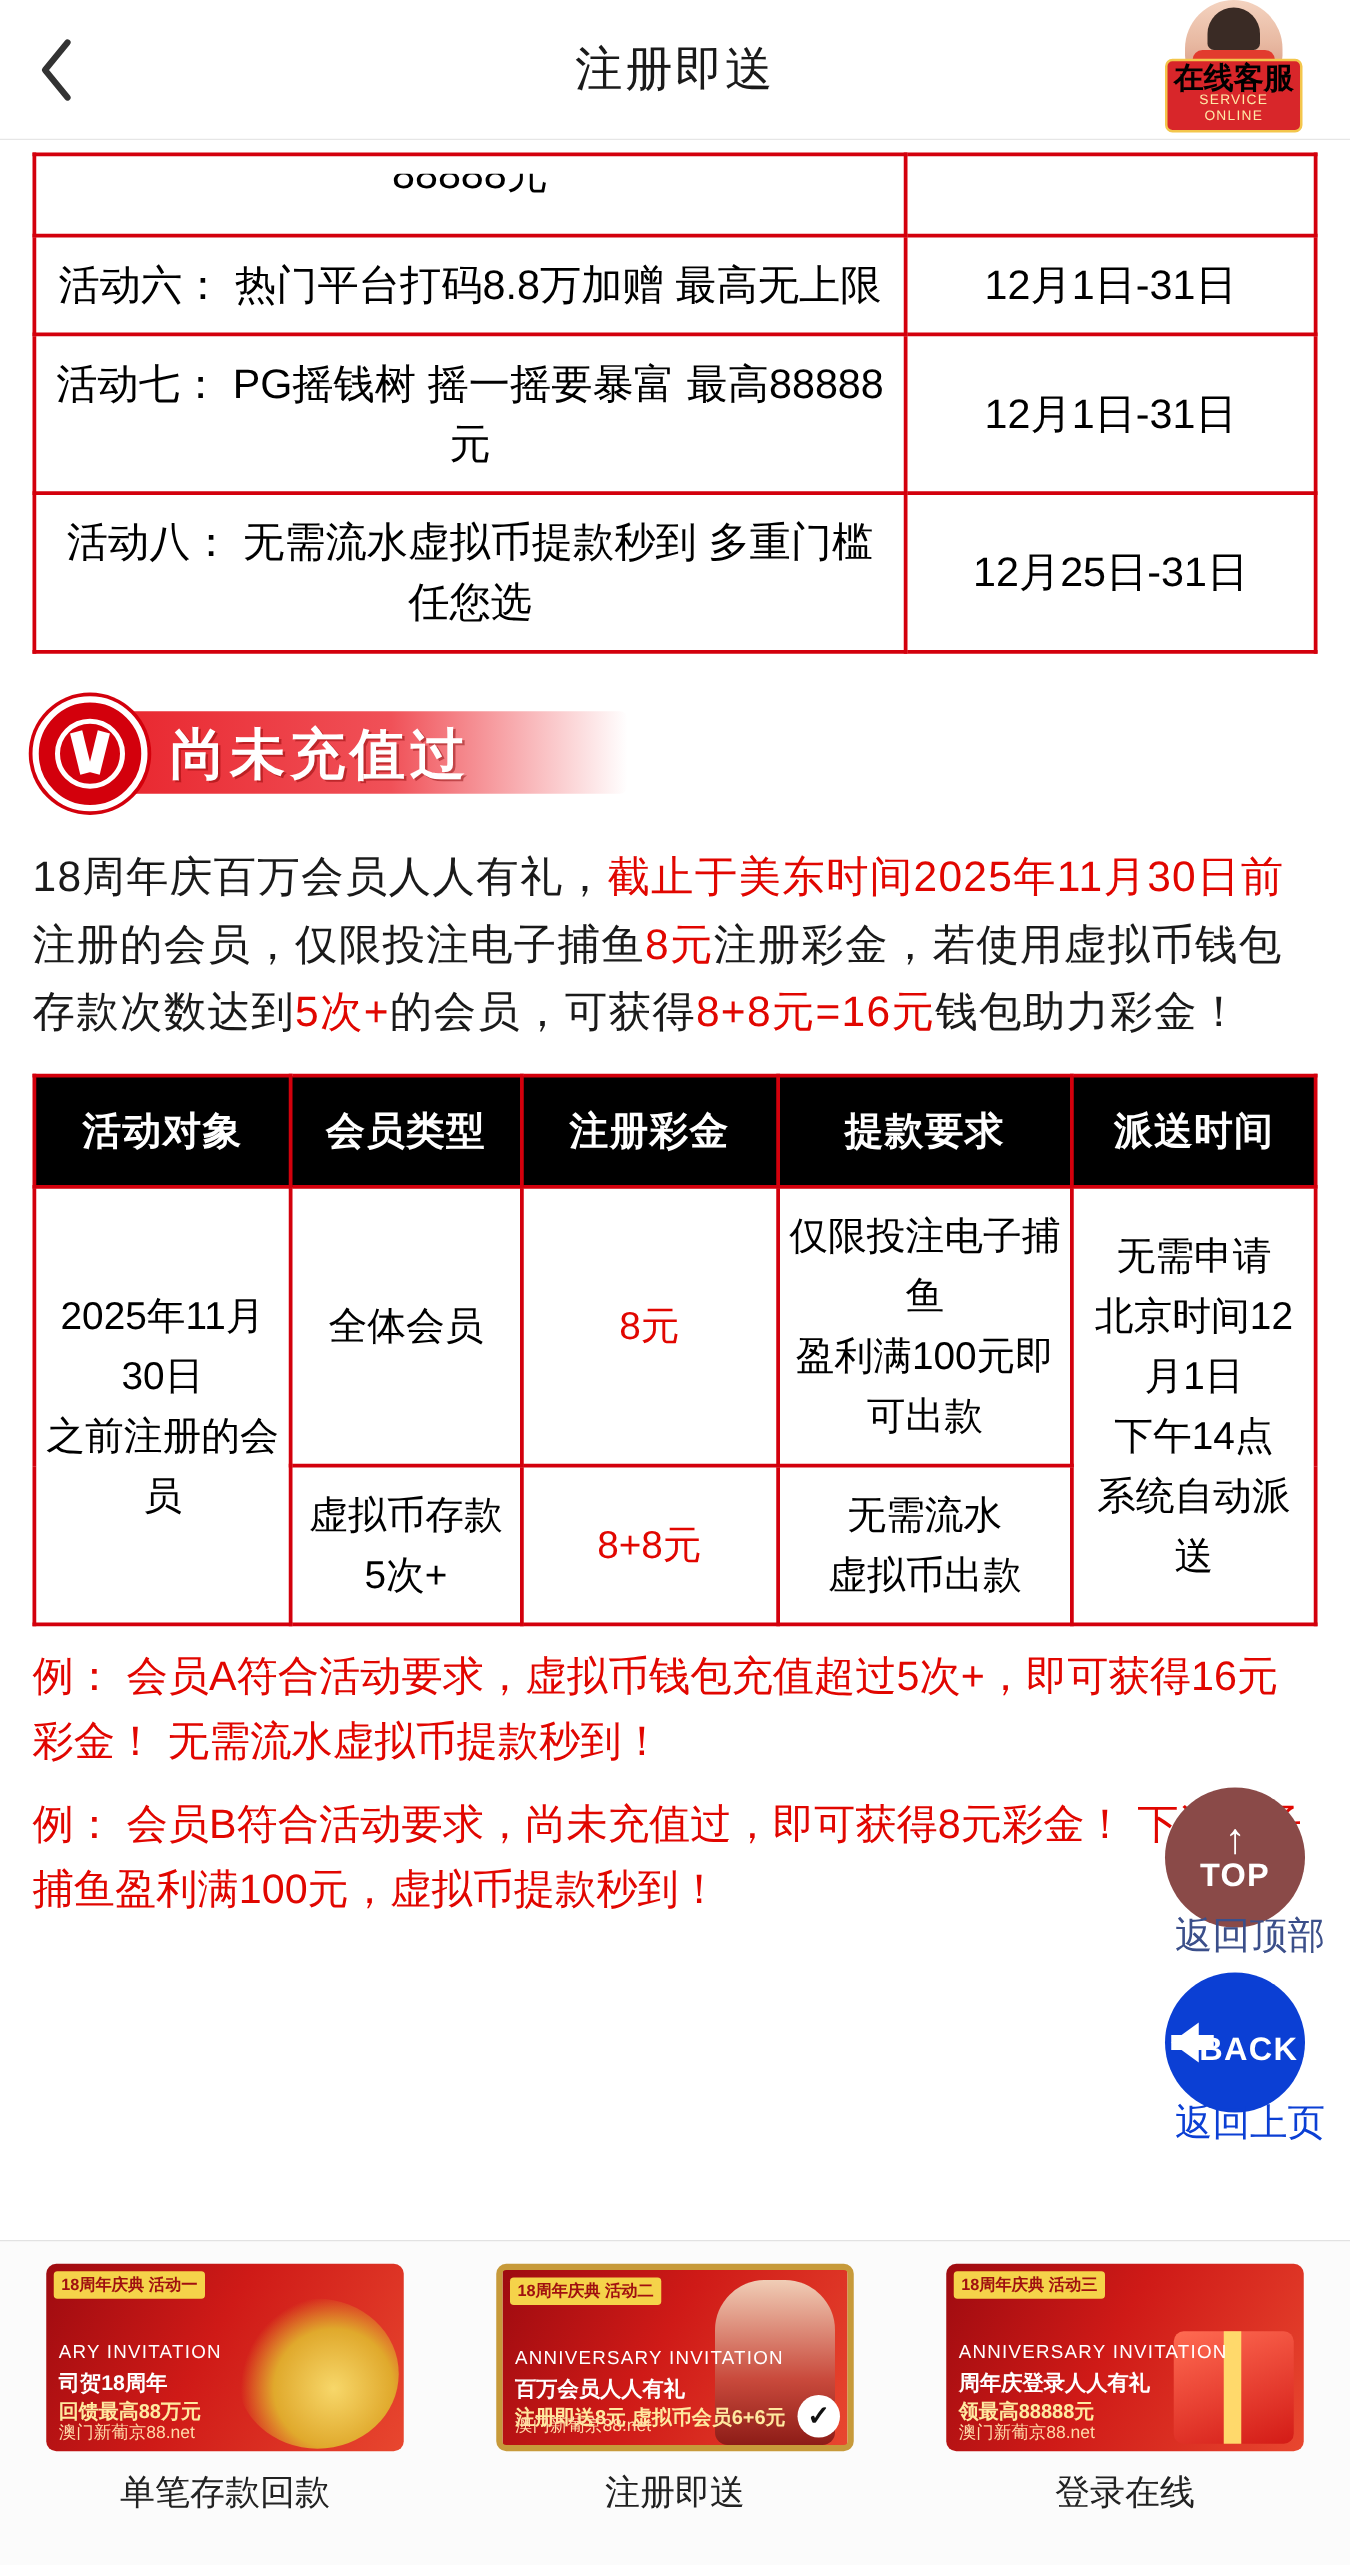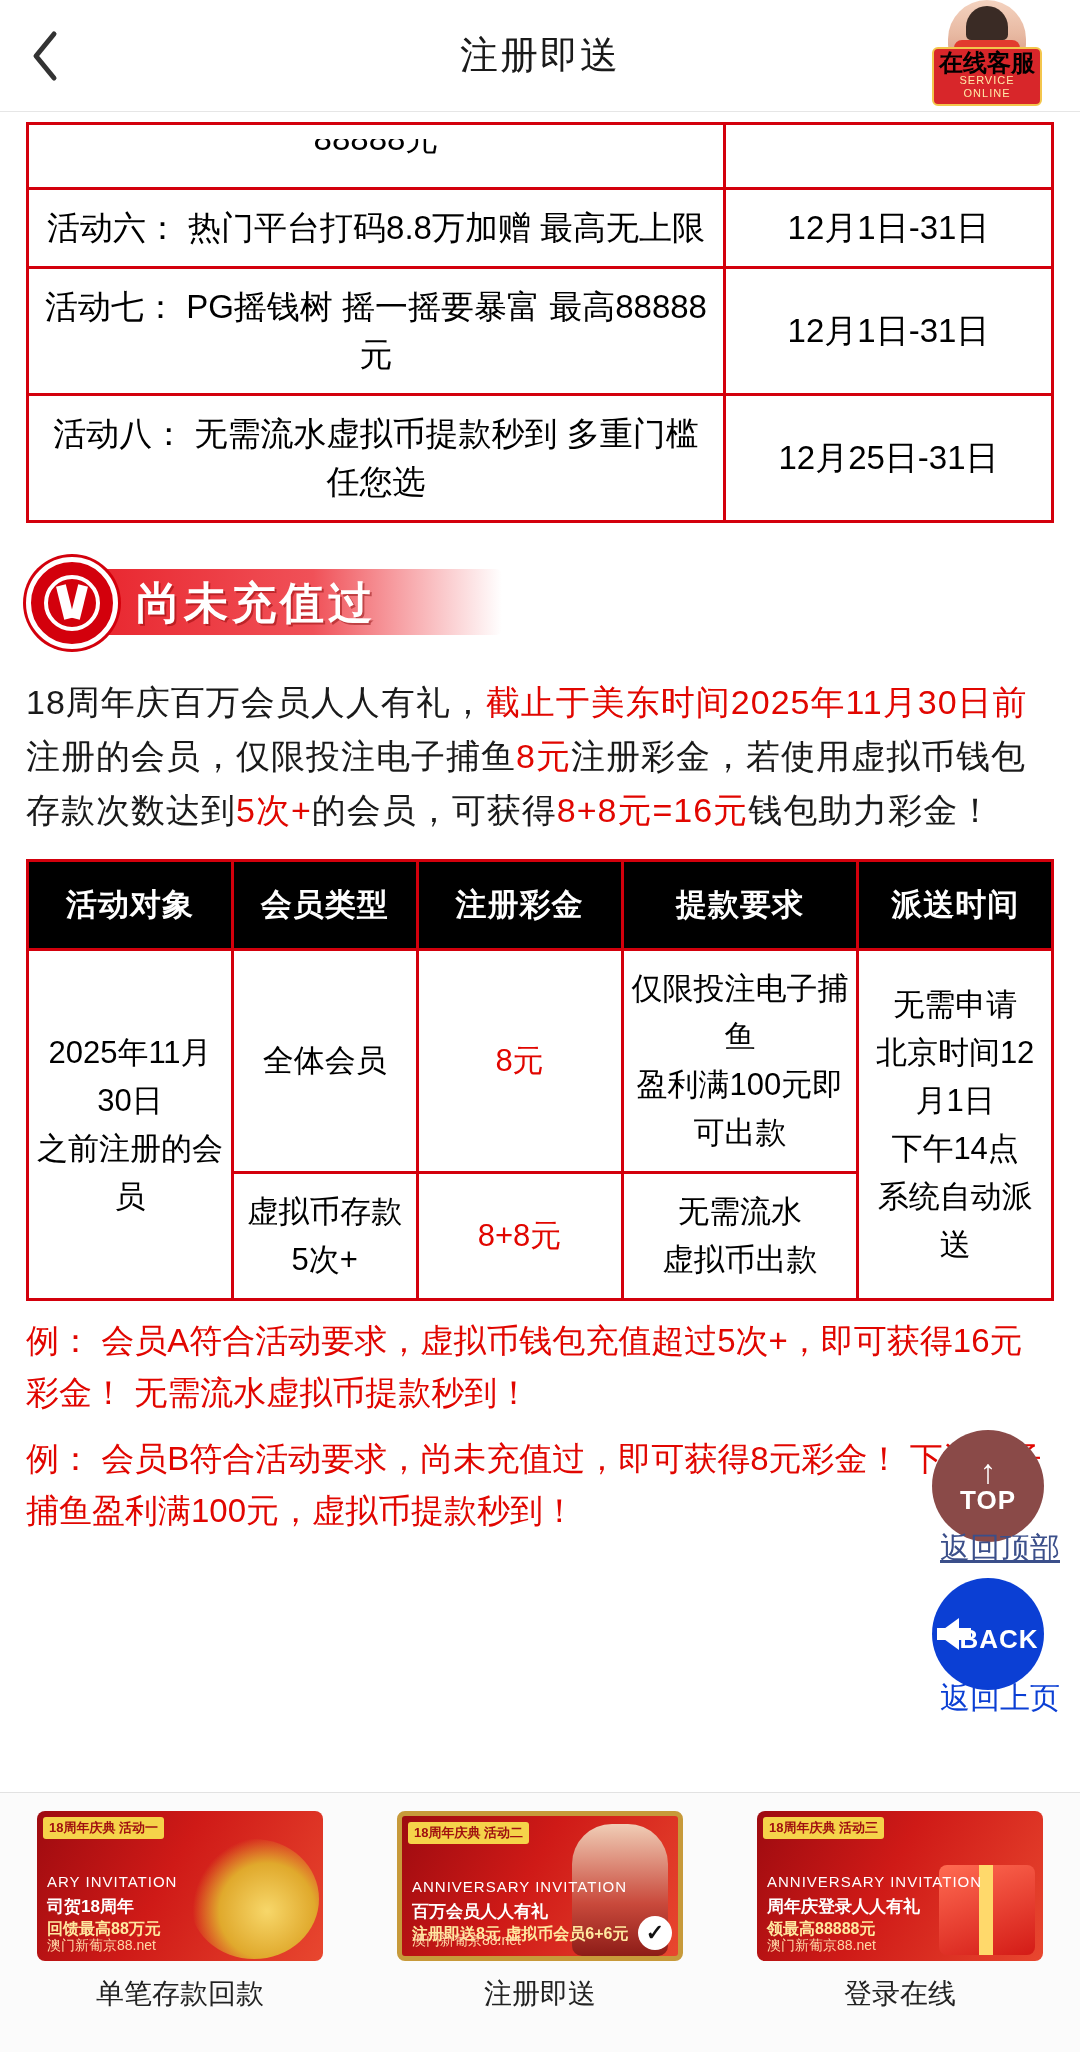--- a/index.html
+++ b/index.html
@@ -223,21 +223,20 @@
     z-index: 20;
   }
   .float-top .arrow { font-size: 34px; line-height: 28px; }
   .float-top .txt { font-size: 26px; font-weight: 700; letter-spacing: 1px; }
   .float-top-label {
     position: absolute;
     right: 20px; top: 1528px;
     font-size: 30px;
     color: #3b4f8a;
     z-index: 20;
-    text-decoration: underline;
   }
   .float-back {
     position: absolute;
     right: 36px; top: 1578px;
     width: 112px; height: 112px;
     border-radius: 50%;
     background: #0b3fd4;
     color: #fff;
     display: flex; flex-direction: row;
     align-items: center; justify-content: center;

